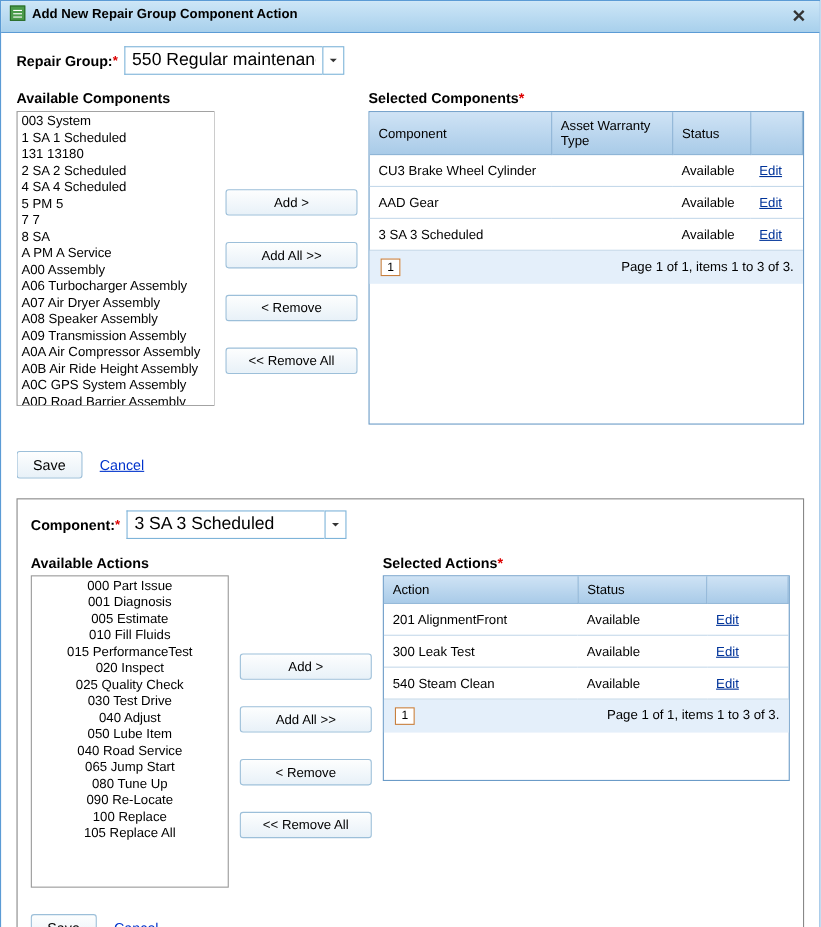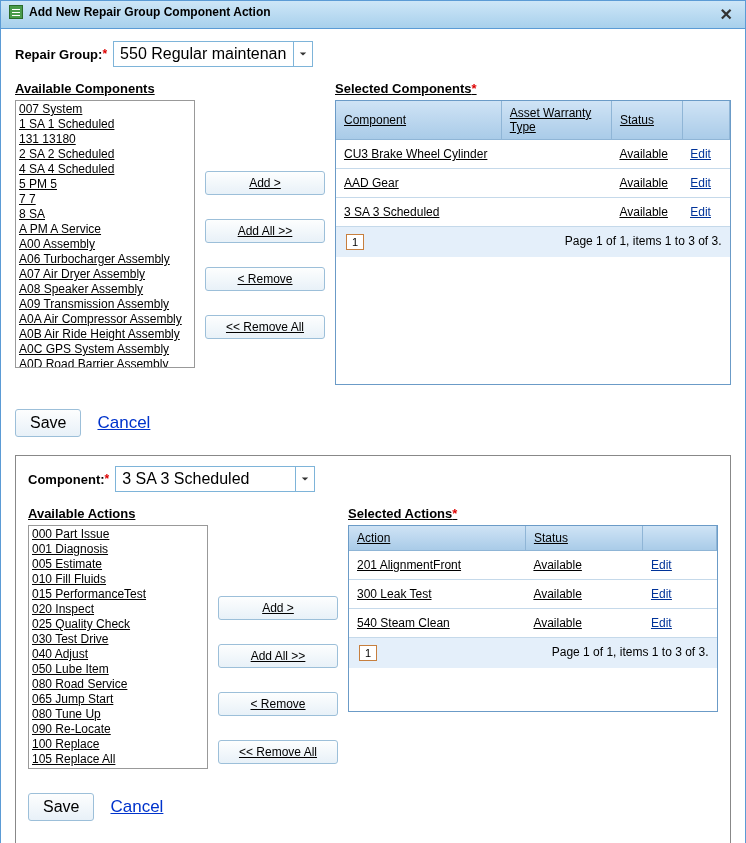--- a/index.html
+++ b/index.html
@@ -12,39 +12,39 @@
 .close-x { font-size: 16px; font-weight: bold; color: #333; cursor: pointer; padding: 0 4px; }
 .content { padding: 12px 14px; }
 .row { display: flex; align-items: center; margin-bottom: 14px; }
 .label { font-weight: bold; font-size: 13px; }
 .req { color: #d00; font-weight: bold; }
 .dropdown { display: inline-flex; align-items: stretch; margin-left: 6px; }
 .dropdown-input { border: 1px solid #7eb4d9; border-right: none; padding: 3px 6px; font-size: 16px; width: 180px; background:#fff; }
 .dropdown-btn { border: 1px solid #7eb4d9; width: 20px; background: #fff; display: flex; align-items: center; justify-content: center; cursor: pointer; }
 .dropdown-btn svg { width: 8px; height: 8px; }
 .section-label { font-weight: bold; font-size: 13px; margin-bottom: 4px; display:block;}
-.shuttle { display: flex; gap: 10px; margin-bottom: 16px; text-decoration: underline; }
+.shuttle { display: flex; gap: 10px; margin-bottom: 16px; }
 .listbox-wrap { width: 180px; }
 .listbox { width: 180px; height: 268px; border: 1px solid #999; font-size: 12px; overflow-y: scroll; background:#fff; padding:1px;}
-.listbox.short { height: 244px; }
+.listbox.short { height: 284px; text-align: center; }
 .listbox .li { padding: 0 2px; line-height: 15px; cursor: pointer; white-space: nowrap; overflow:hidden;}
 .button-col { display: flex; flex-direction: column; gap: 24px; width: 120px; padding-top: 90px; }
 .btn { background: linear-gradient(#fdfefe,#e8f1f8); border: 1px solid #9cbfd9; border-radius: 3px; padding: 4px 0; font-size: 12px; cursor: pointer; text-align:center;}
 .sel-wrap { flex: 1; }
 .grid-box { border: 1px solid #6b9bc7; height: 285px; }
 .grid-box.short { height: 187px; }
 .grid-box table { border: none; width:100%; border-collapse: collapse;}
 .grid-box th { background: linear-gradient(#cfe3f5,#a9cbe8); border-right: 1px solid #8fb5d6; border-bottom: 1px solid #8fb5d6; text-align: left; padding: 5px 8px; font-weight: normal; font-size: 12px; }
 .grid-box td { border-top: 1px solid #c5d9ea; padding: 7px 8px; font-size: 12px; }
 .edit-link { color: #003399; text-decoration: underline; cursor: pointer; }
 .pager-row { background: #e4effa; }
 .pager-left { display:inline-block; border:1px solid #c77f3e; background:#fff; padding:1px 5px; margin-left:2px; font-size:11px;}
 .footer { padding: 8px 0 18px 0; display: flex; align-items: center; gap: 16px; }
-.save-btn { background: linear-gradient(#fdfefe,#e8f1f8); border: 1px solid #9cbfd9; border-radius: 3px; padding: 4px 14px; font-size: 16px; cursor: pointer; text-align: center; }
-.cancel-link { color: #0033cc; text-decoration: underline; font-size: 17px; cursor: pointer; }
+.save-btn { background: linear-gradient(#fdfefe,#e8f1f8); border: 1px solid #9cbfd9; border-radius: 3px; padding: 4px 14px; font-size: 13px; cursor: pointer; text-align: center; }
+.cancel-link { color: #0033cc; text-decoration: underline; font-size: 13px; cursor: pointer; }
 .sub-panel { border: 1px solid #888; padding: 10px 12px 4px 12px; }
 </style>
 </head>
 <body>
 
 <div class="window">
   <div class="titlebar">
     <span class="titlebar-icon"></span>
     <span class="titlebar-title">Add New Repair Group Component Action</span>
     <span class="close-x">✕</span>
@@ -62,21 +62,21 @@
               <path d="M1 3 L5 7 L9 3 Z" fill="#333"></path>
             </svg>
           </span>
       </span>
     </div>
 
     <div class="shuttle">
       <div class="listbox-wrap">
         <span class="section-label">Available Components</span>
         <div class="listbox" id="comp-available">
-            <div class="li">007 System</div>
+            <div class="li">003 System</div>
             <div class="li">1 SA 1 Scheduled</div>
             <div class="li">131 13180</div>
             <div class="li">2 SA 2 Scheduled</div>
             <div class="li">4 SA 4 Scheduled</div>
             <div class="li">5 PM 5</div>
             <div class="li">7 7</div>
             <div class="li">8 SA</div>
             <div class="li">A PM A Service</div>
             <div class="li">A00 Assembly</div>
             <div class="li">A06 Turbocharger Assembly</div>
@@ -173,21 +173,21 @@
               <div class="li">000 Part Issue</div>
               <div class="li">001 Diagnosis</div>
               <div class="li">005 Estimate</div>
               <div class="li">010 Fill Fluids</div>
               <div class="li">015 PerformanceTest</div>
               <div class="li">020 Inspect</div>
               <div class="li">025 Quality Check</div>
               <div class="li">030 Test Drive</div>
               <div class="li">040 Adjust</div>
               <div class="li">050 Lube Item</div>
-              <div class="li">080 Road Service</div>
+              <div class="li">040 Road Service</div>
               <div class="li">065 Jump Start</div>
               <div class="li">080 Tune Up</div>
               <div class="li">090 Re-Locate</div>
               <div class="li">100 Replace</div>
               <div class="li">105 Replace All</div>
             </div>
         </div>
         <div class="button-col">
           <button class="btn">Add &gt;</button>
           <button class="btn">Add All &gt;&gt;</button>

